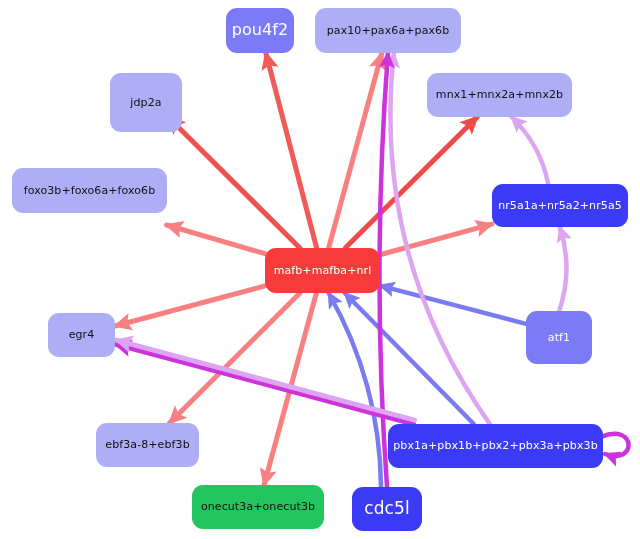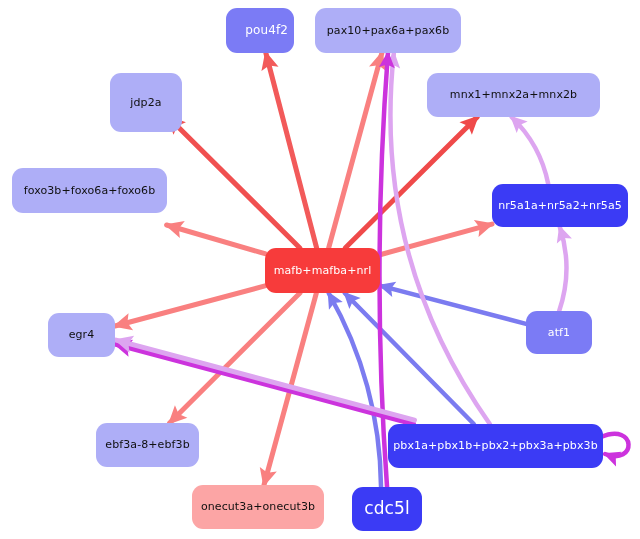--- a/index.html
+++ b/index.html
@@ -127,54 +127,54 @@
         <g>
           <path d="M 414.4818232017633 420.1364578026272 L 116.03587725581735 340.1183418605982" fill="none" stroke="#dda5f0" stroke-width="5" stroke-linecap="round" marker-end="url(#mdda5f0)"></path>
         </g>
         <g>
           <path d="M 601 437 C 637 422, 637 466, 605 454" fill="none" stroke="#cc33dd" stroke-width="4.5" stroke-linecap="round" marker-end="url(#mcc33dd)"></path>
         </g>
       </g>
   </svg>
 
   <div id="node-group">
-      <div class="node" style="left: 226px; top: 8px; width: 68px; height: 45px; background: rgb(123, 123, 245); color: rgb(255, 255, 255); font-size: 12px; justify-content: flex-end;">
+      <div class="node" style="left: 226px; top: 8px; width: 68px; height: 45px; background: rgb(123, 123, 245); color: rgb(255, 255, 255); font-size: 16px;">
         <span class="node-label">pou4f2</span>
       </div>
       <div class="node" style="left: 315px; top: 8px; width: 146px; height: 45px; background: rgb(174, 174, 247); color: rgb(16, 16, 16); font-size: 11px;">
         <span class="node-label">pax10+pax6a+pax6b</span>
       </div>
       <div class="node" style="left: 110px; top: 73px; width: 72px; height: 59px; background: rgb(174, 174, 247); color: rgb(16, 16, 16); font-size: 11px;">
         <span class="node-label">jdp2a</span>
       </div>
-      <div class="node" style="left: 427px; top: 73px; width: 173px; height: 44px; background: rgb(174, 174, 247); color: rgb(16, 16, 16); font-size: 11px;">
+      <div class="node" style="left: 427px; top: 73px; width: 145px; height: 44px; background: rgb(174, 174, 247); color: rgb(16, 16, 16); font-size: 11px;">
         <span class="node-label">mnx1+mnx2a+mnx2b</span>
       </div>
       <div class="node" style="left: 12px; top: 168px; width: 155px; height: 45px; background: rgb(174, 174, 247); color: rgb(16, 16, 16); font-size: 11px;">
         <span class="node-label">foxo3b+foxo6a+foxo6b</span>
       </div>
       <div class="node" style="left: 492px; top: 184px; width: 136px; height: 43px; background: rgb(59, 59, 245); color: rgb(255, 255, 255); font-size: 11px;">
         <span class="node-label">nr5a1a+nr5a2+nr5a5</span>
       </div>
       <div class="node" style="left: 265px; top: 248px; width: 115px; height: 45px; background: rgb(247, 59, 59); color: rgb(255, 255, 255); font-size: 11px;">
         <span class="node-label">mafb+mafba+nrl</span>
       </div>
       <div class="node" style="left: 48px; top: 313px; width: 67px; height: 44px; background: rgb(174, 174, 247); color: rgb(16, 16, 16); font-size: 11px;">
         <span class="node-label">egr4</span>
       </div>
-      <div class="node" style="left: 526px; top: 311px; width: 66px; height: 43px; background: rgb(123, 123, 245); color: rgb(255, 255, 255); font-size: 11px;">
+      <div class="node" style="left: 526px; top: 311px; width: 66px; height: 53px; background: rgb(123, 123, 245); color: rgb(255, 255, 255); font-size: 11px;">
         <span class="node-label">atf1</span>
       </div>
       <div class="node" style="left: 96px; top: 423px; width: 103px; height: 44px; background: rgb(174, 174, 247); color: rgb(16, 16, 16); font-size: 11px;">
         <span class="node-label">ebf3a-8+ebf3b</span>
       </div>
       <div class="node" style="left: 388px; top: 424px; width: 215px; height: 44px; background: rgb(59, 59, 245); color: rgb(255, 255, 255); font-size: 11px;">
         <span class="node-label">pbx1a+pbx1b+pbx2+pbx3a+pbx3b</span>
       </div>
-      <div class="node" style="left: 192px; top: 485px; width: 132px; height: 44px; background: #fca5a5; color: rgb(16, 16, 16); font-size: 11px;">
+      <div class="node" style="left: 192px; top: 485px; width: 132px; height: 44px; background: #22c55e; color: rgb(16, 16, 16); font-size: 11px;">
         <span class="node-label">onecut3a+onecut3b</span>
       </div>
       <div class="node" style="left: 352px; top: 487px; width: 70px; height: 44px; background: rgb(59, 59, 245); color: rgb(255, 255, 255); font-size: 17px;">
         <span class="node-label">cdc5l</span>
       </div>
     </div>
 
 </div>
 
 </body></html>

